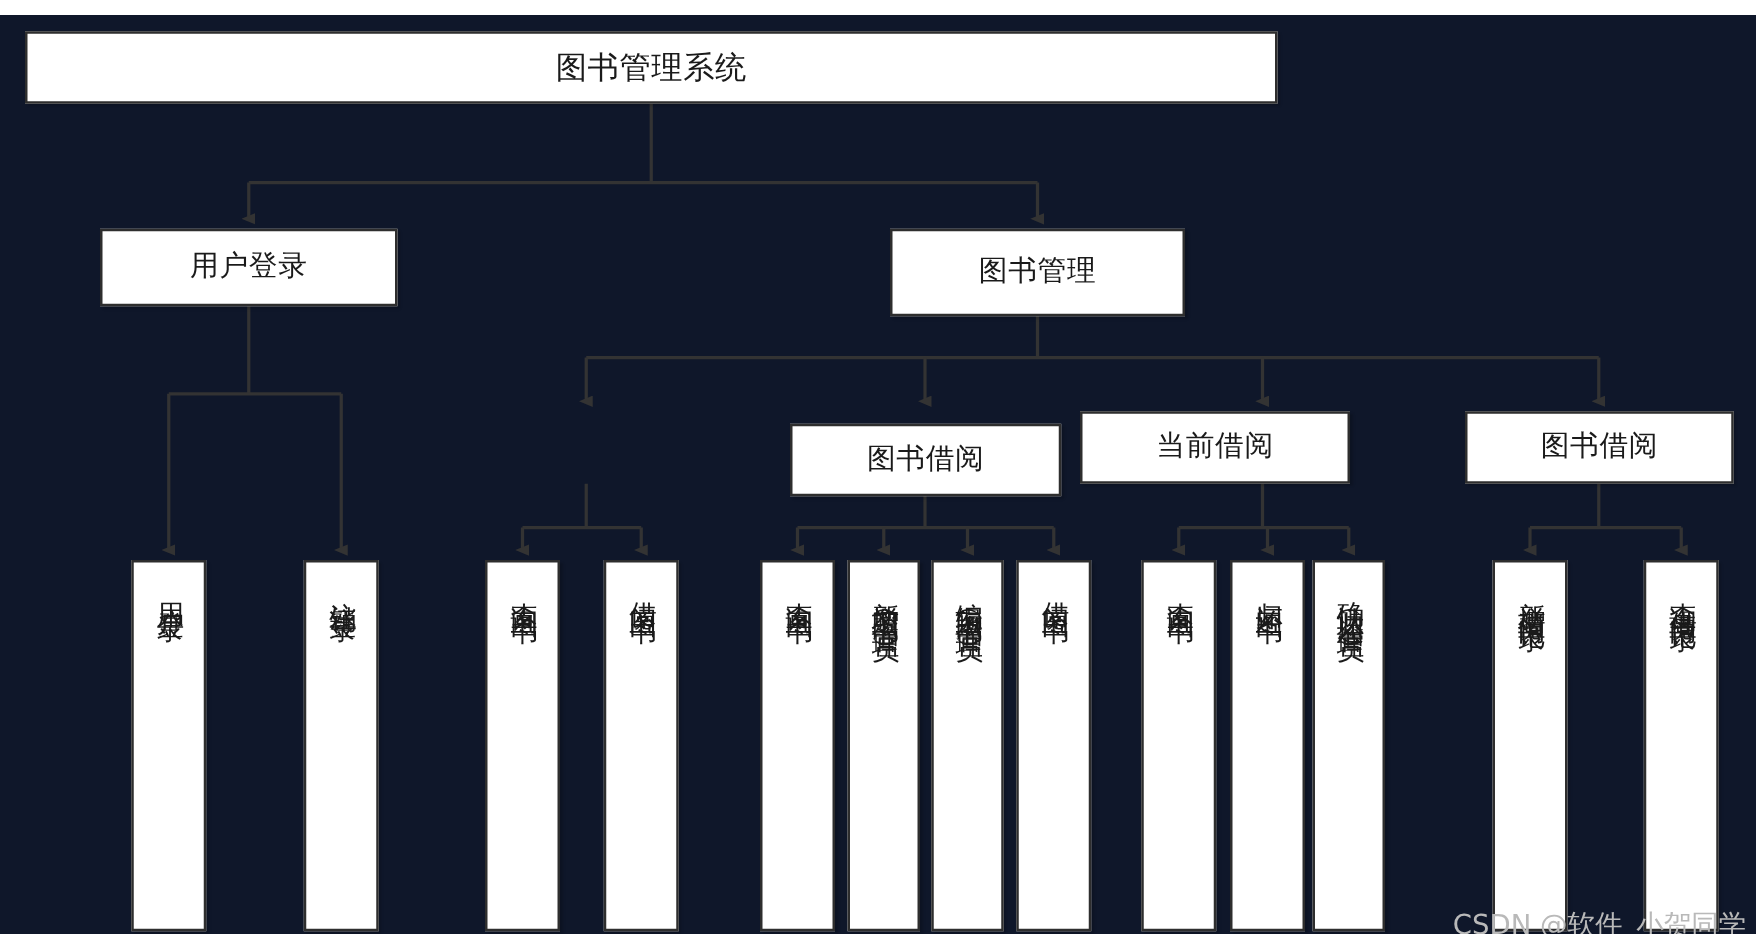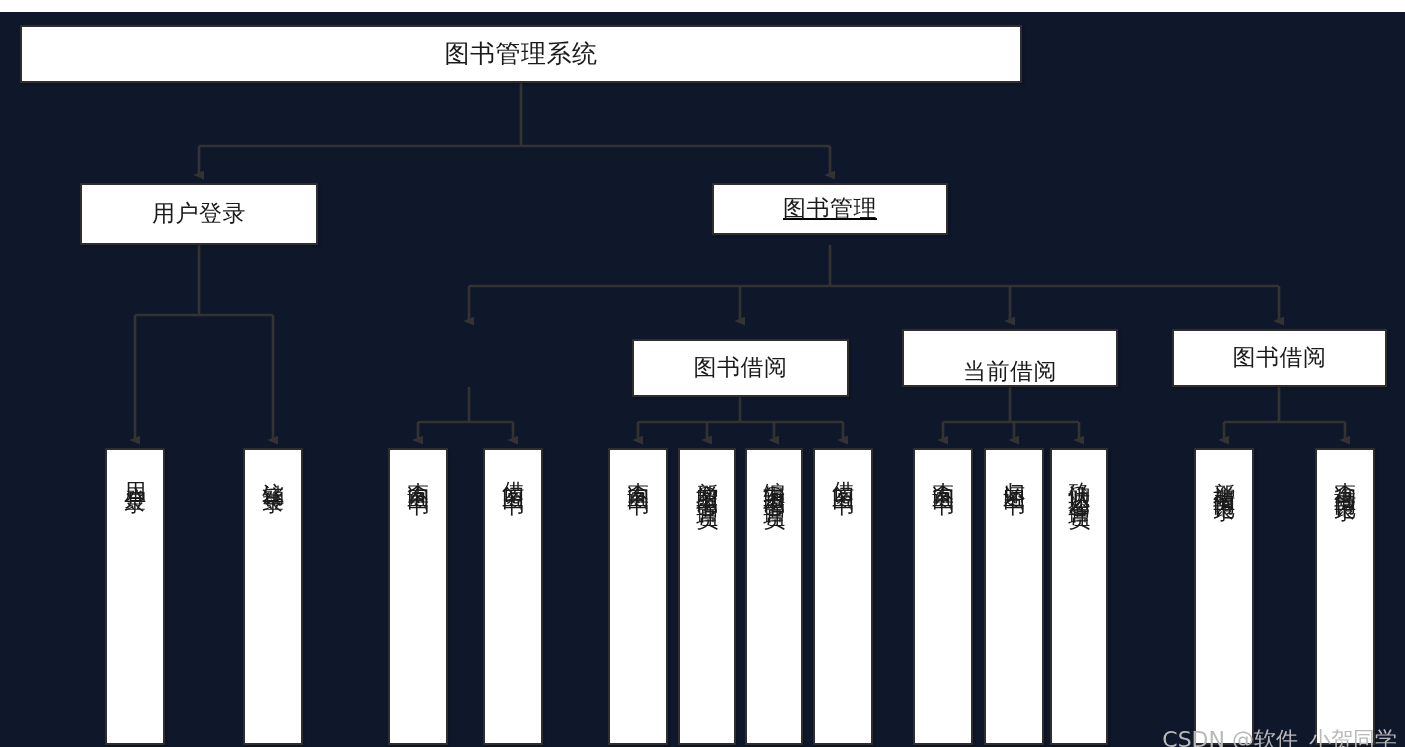--- a/index.html
+++ b/index.html
@@ -139,28 +139,28 @@
     </g>
   </svg>
 
   <div class="node-box title-box" style="left:20px; top:13px; width:1002px; height:58px;">
     <span class="node-label">图书管理系统</span>
   </div>
 
   <div class="node-box" style="left:80px; top:171px; width:238px; height:62px;">
     <span class="node-label">用户登录</span>
   </div>
-  <div class="node-box" style="left:712px; top:171px; width:236px; height:52px;text-decoration:underline;">
+  <div class="node-box" style="left:712px; top:171px; width:236px; height:70px;">
     <span class="node-label">图书管理</span>
   </div>
 
   <div class="node-box" style="left:632px; top:327px; width:217px; height:58px;">
     <span class="node-label">图书借阅</span>
   </div>
-  <div class="node-box" style="left:902px; top:317px; width:216px; height:58px;align-items:flex-end;">
+  <div class="node-box" style="left:864px; top:317px; width:216px; height:58px;">
     <span class="node-label">当前借阅</span>
   </div>
   <div class="node-box" style="left:1172px; top:317px; width:215px; height:58px;">
     <span class="node-label">图书借阅</span>
   </div>
 
   <div class="node-box vertical" style="left:105px; top:436px; width:60px; height:297px;">
     <span class="node-label">用户登录</span>
   </div>
   <div class="node-box vertical" style="left:243px; top:436px; width:60px; height:297px;">

